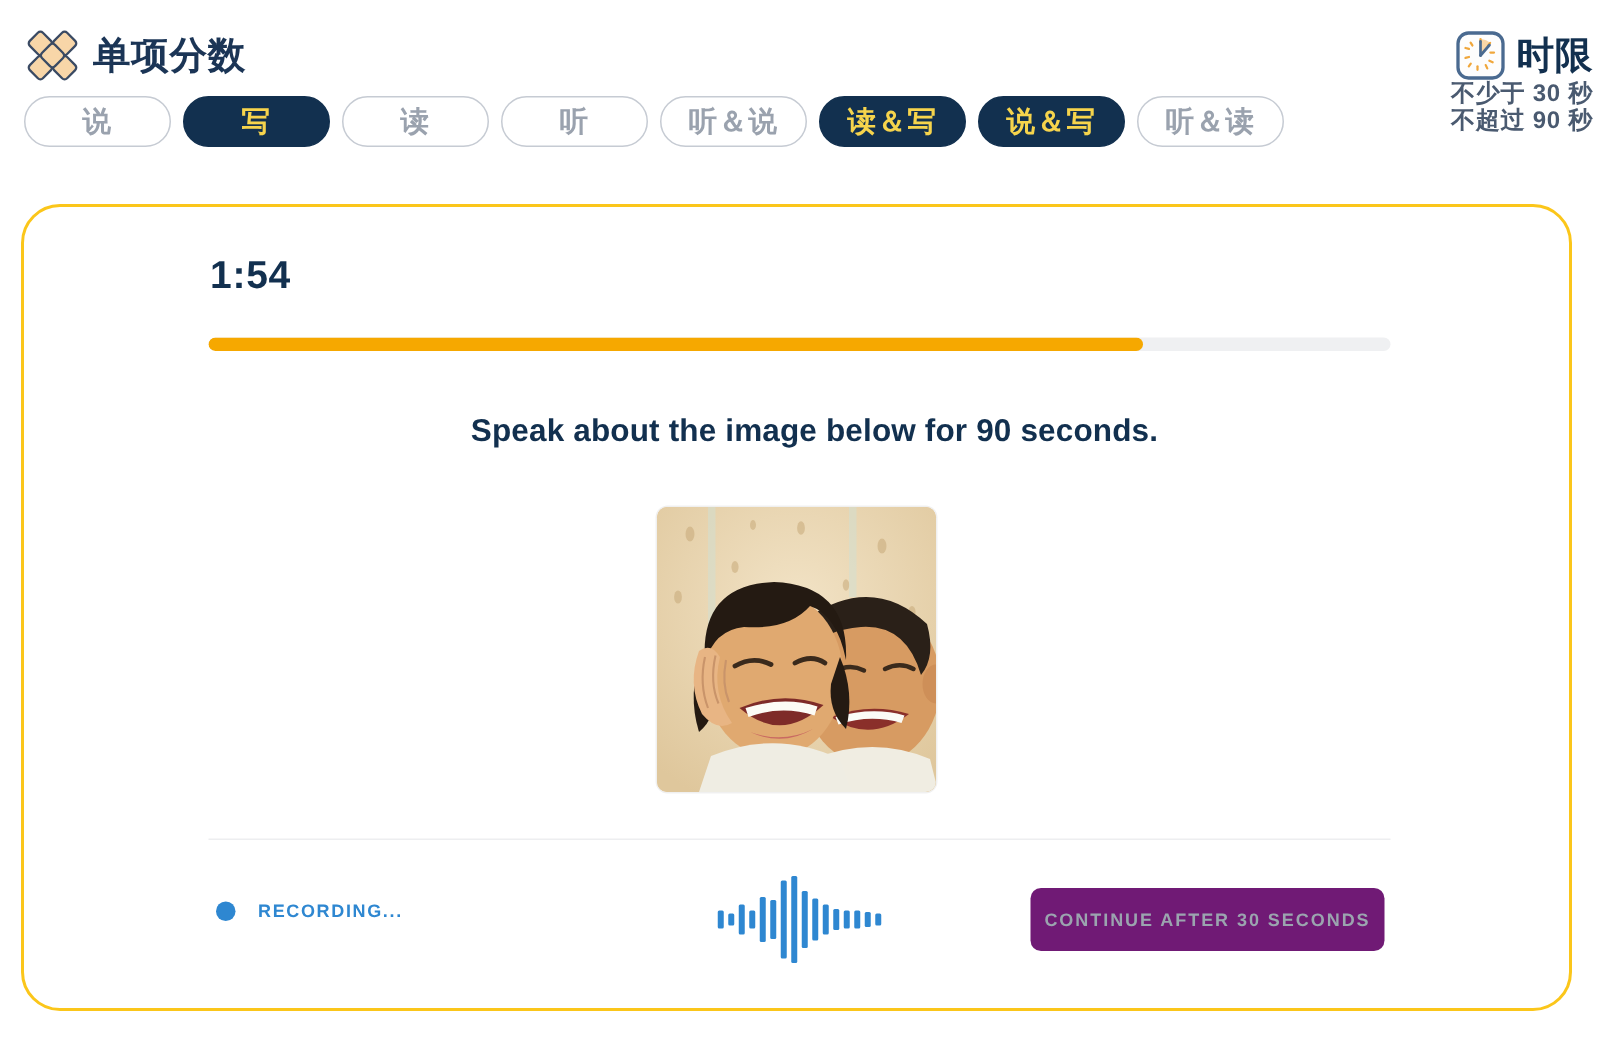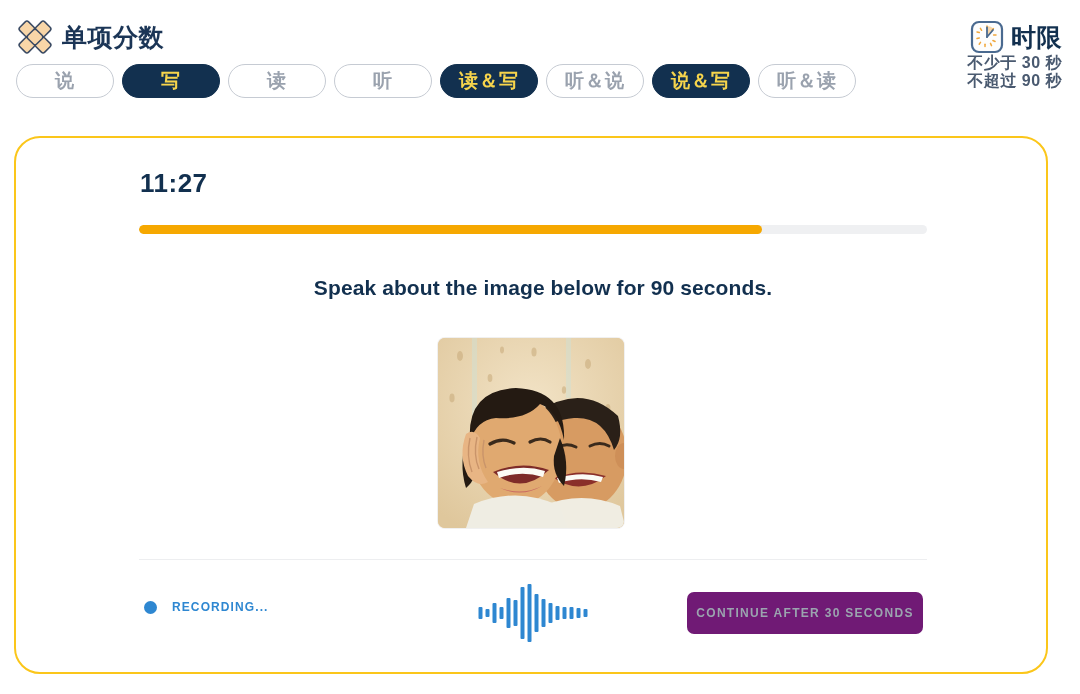--- a/index.html
+++ b/index.html
@@ -261,25 +261,25 @@
       </div>
     <div class="tab active">
         <span>写</span>
       </div>
     <div class="tab inactive">
         <span>读</span>
       </div>
     <div class="tab inactive">
         <span>听</span>
       </div>
+    <div class="tab inactive">
+        <span>听＆说</span>
+      </div>
     <div class="tab active">
         <span>读＆写</span>
-      </div>
-    <div class="tab inactive">
-        <span>听＆说</span>
       </div>
     <div class="tab active">
         <span>说＆写</span>
       </div>
     <div class="tab inactive">
         <span>听＆读</span>
       </div>
   </div>
 
   <div class="limit">
@@ -306,21 +306,21 @@
       </span>
       <span class="limit-title">时限</span>
     </div>
     <div class="limit-line">不少于 30 秒</div>
     <div class="limit-line">不超过 90 秒</div>
   </div>
 </div>
 
 <div class="card">
 
-  <div class="timer">11:27</div>
+  <div class="timer">1:54</div>
 
   <div class="progress-track">
     <div class="progress-fill" id="progress-fill" style="width: 79%;"></div>
   </div>
 
   <div class="prompt">Speak about the image below for 90 seconds.</div>
 
   <div class="thumb-wrap">
     <svg viewBox="0 0 186 190" preserveAspectRatio="xMidYMid slice">
       <defs>

